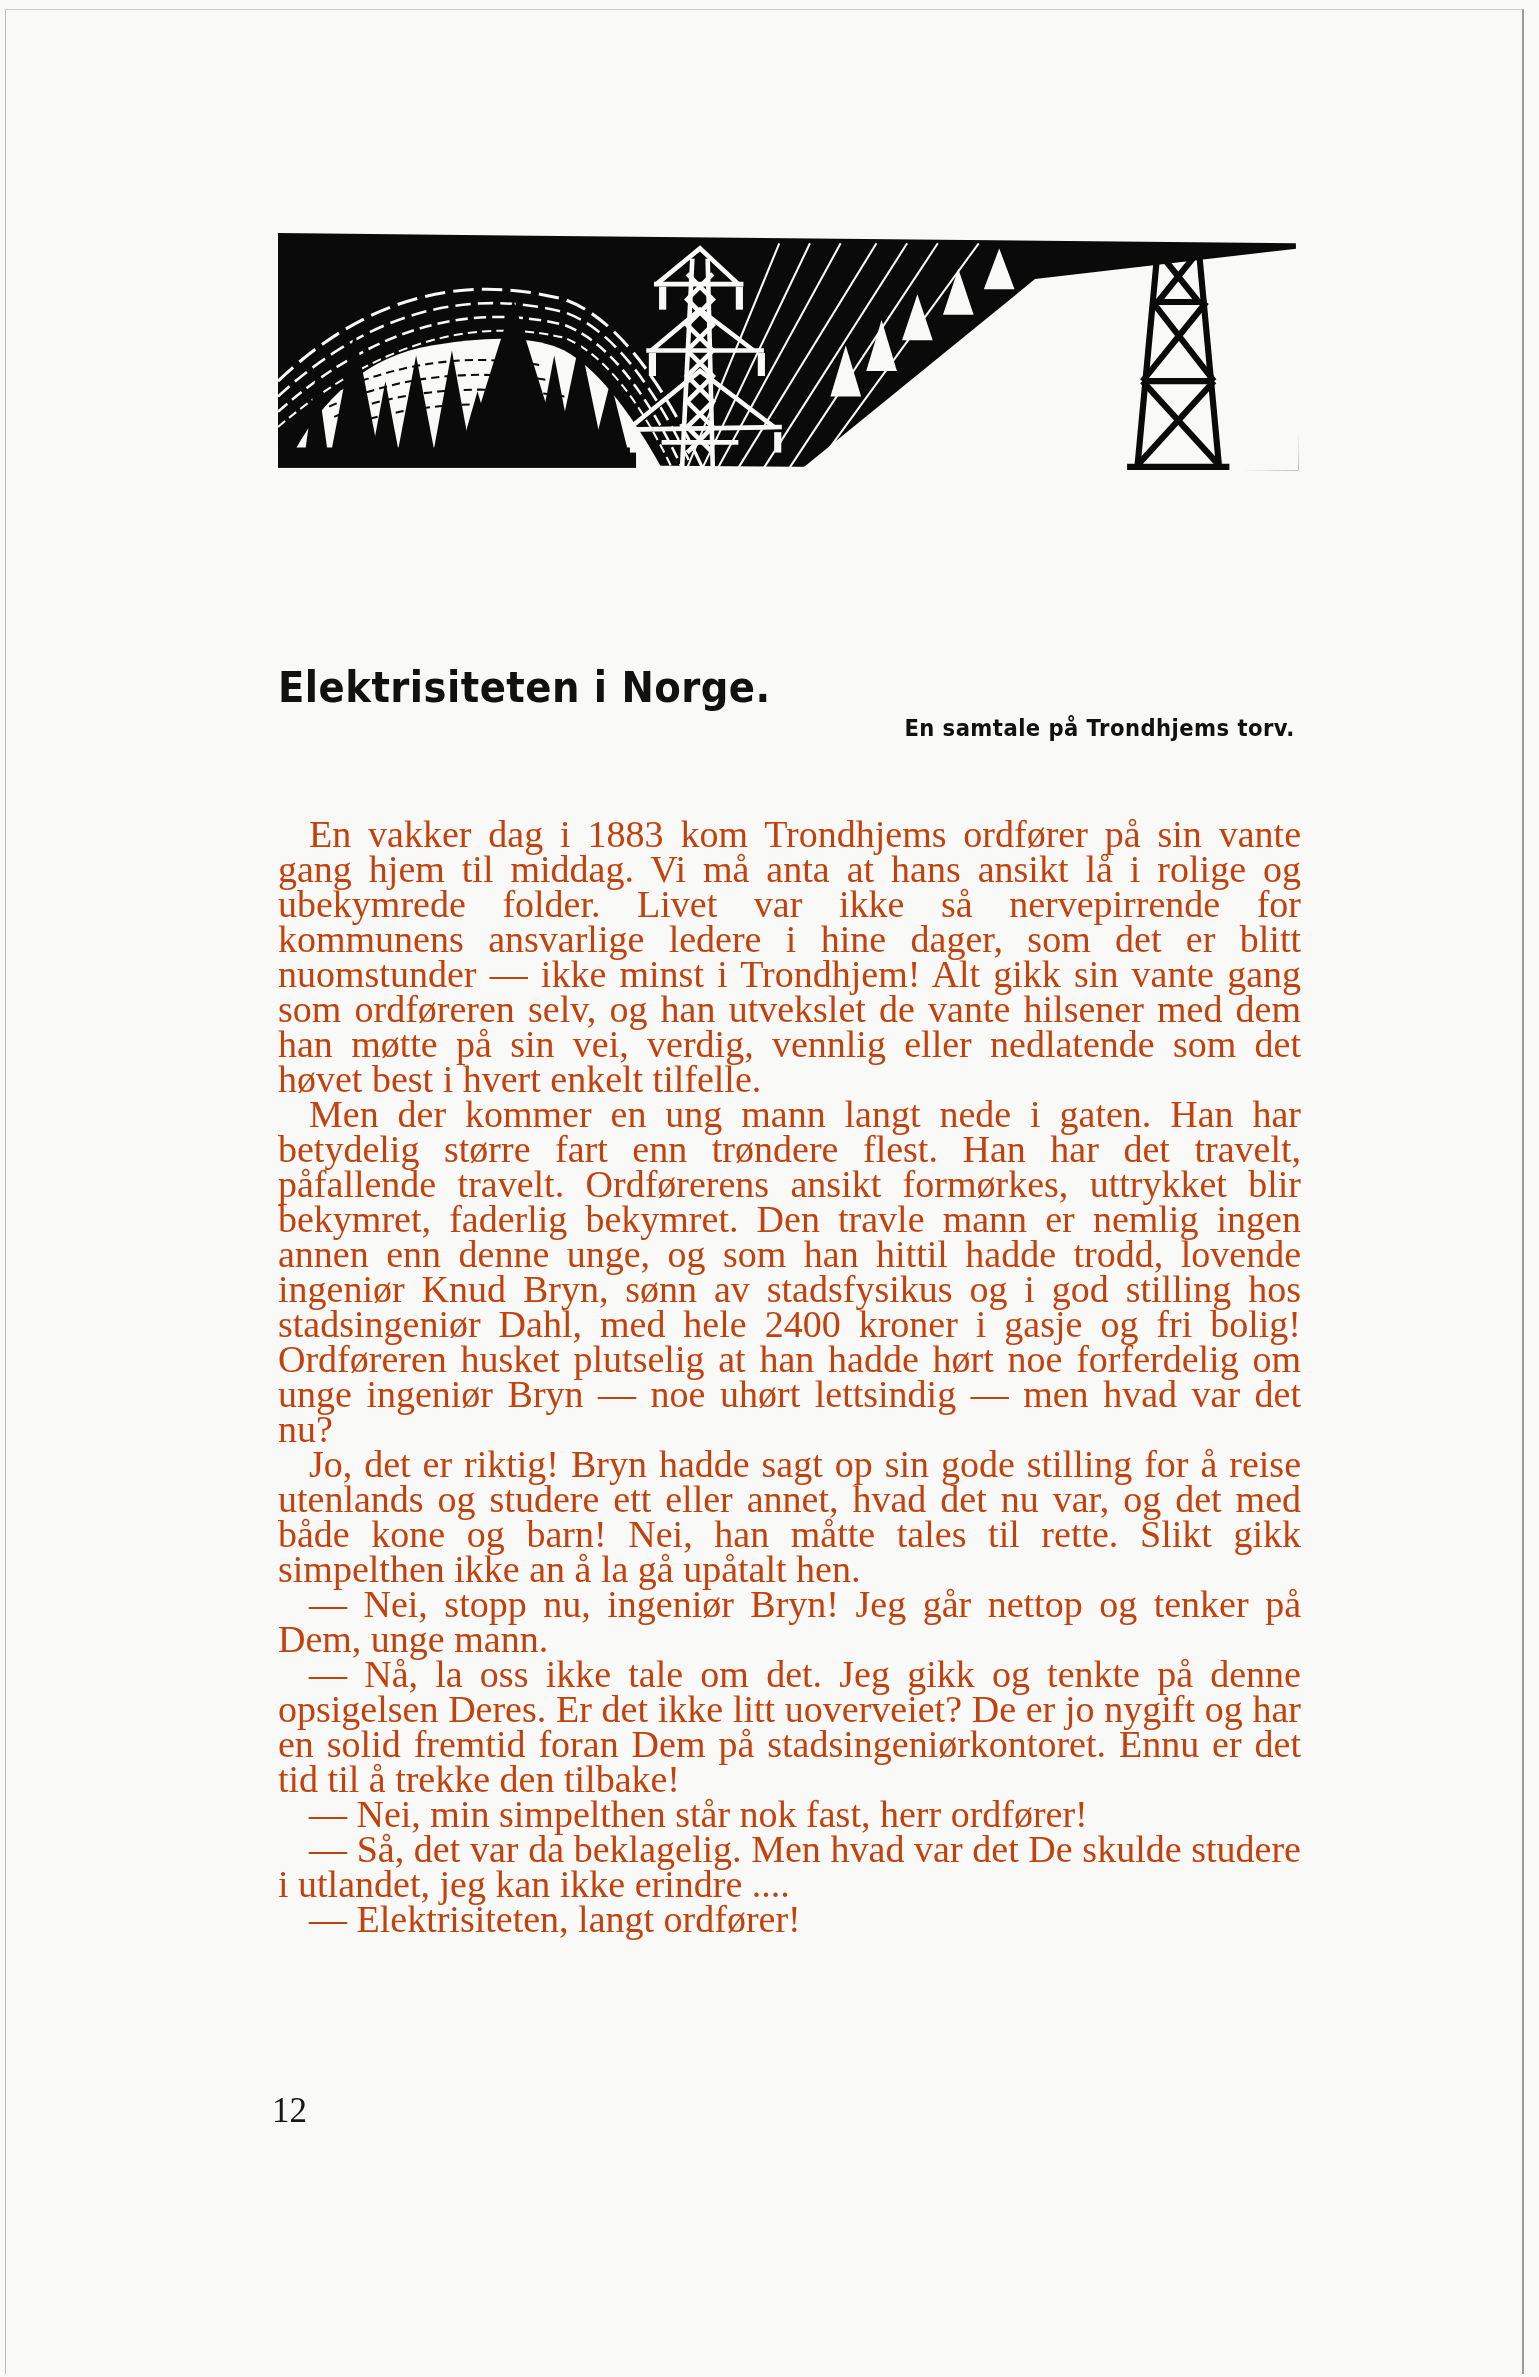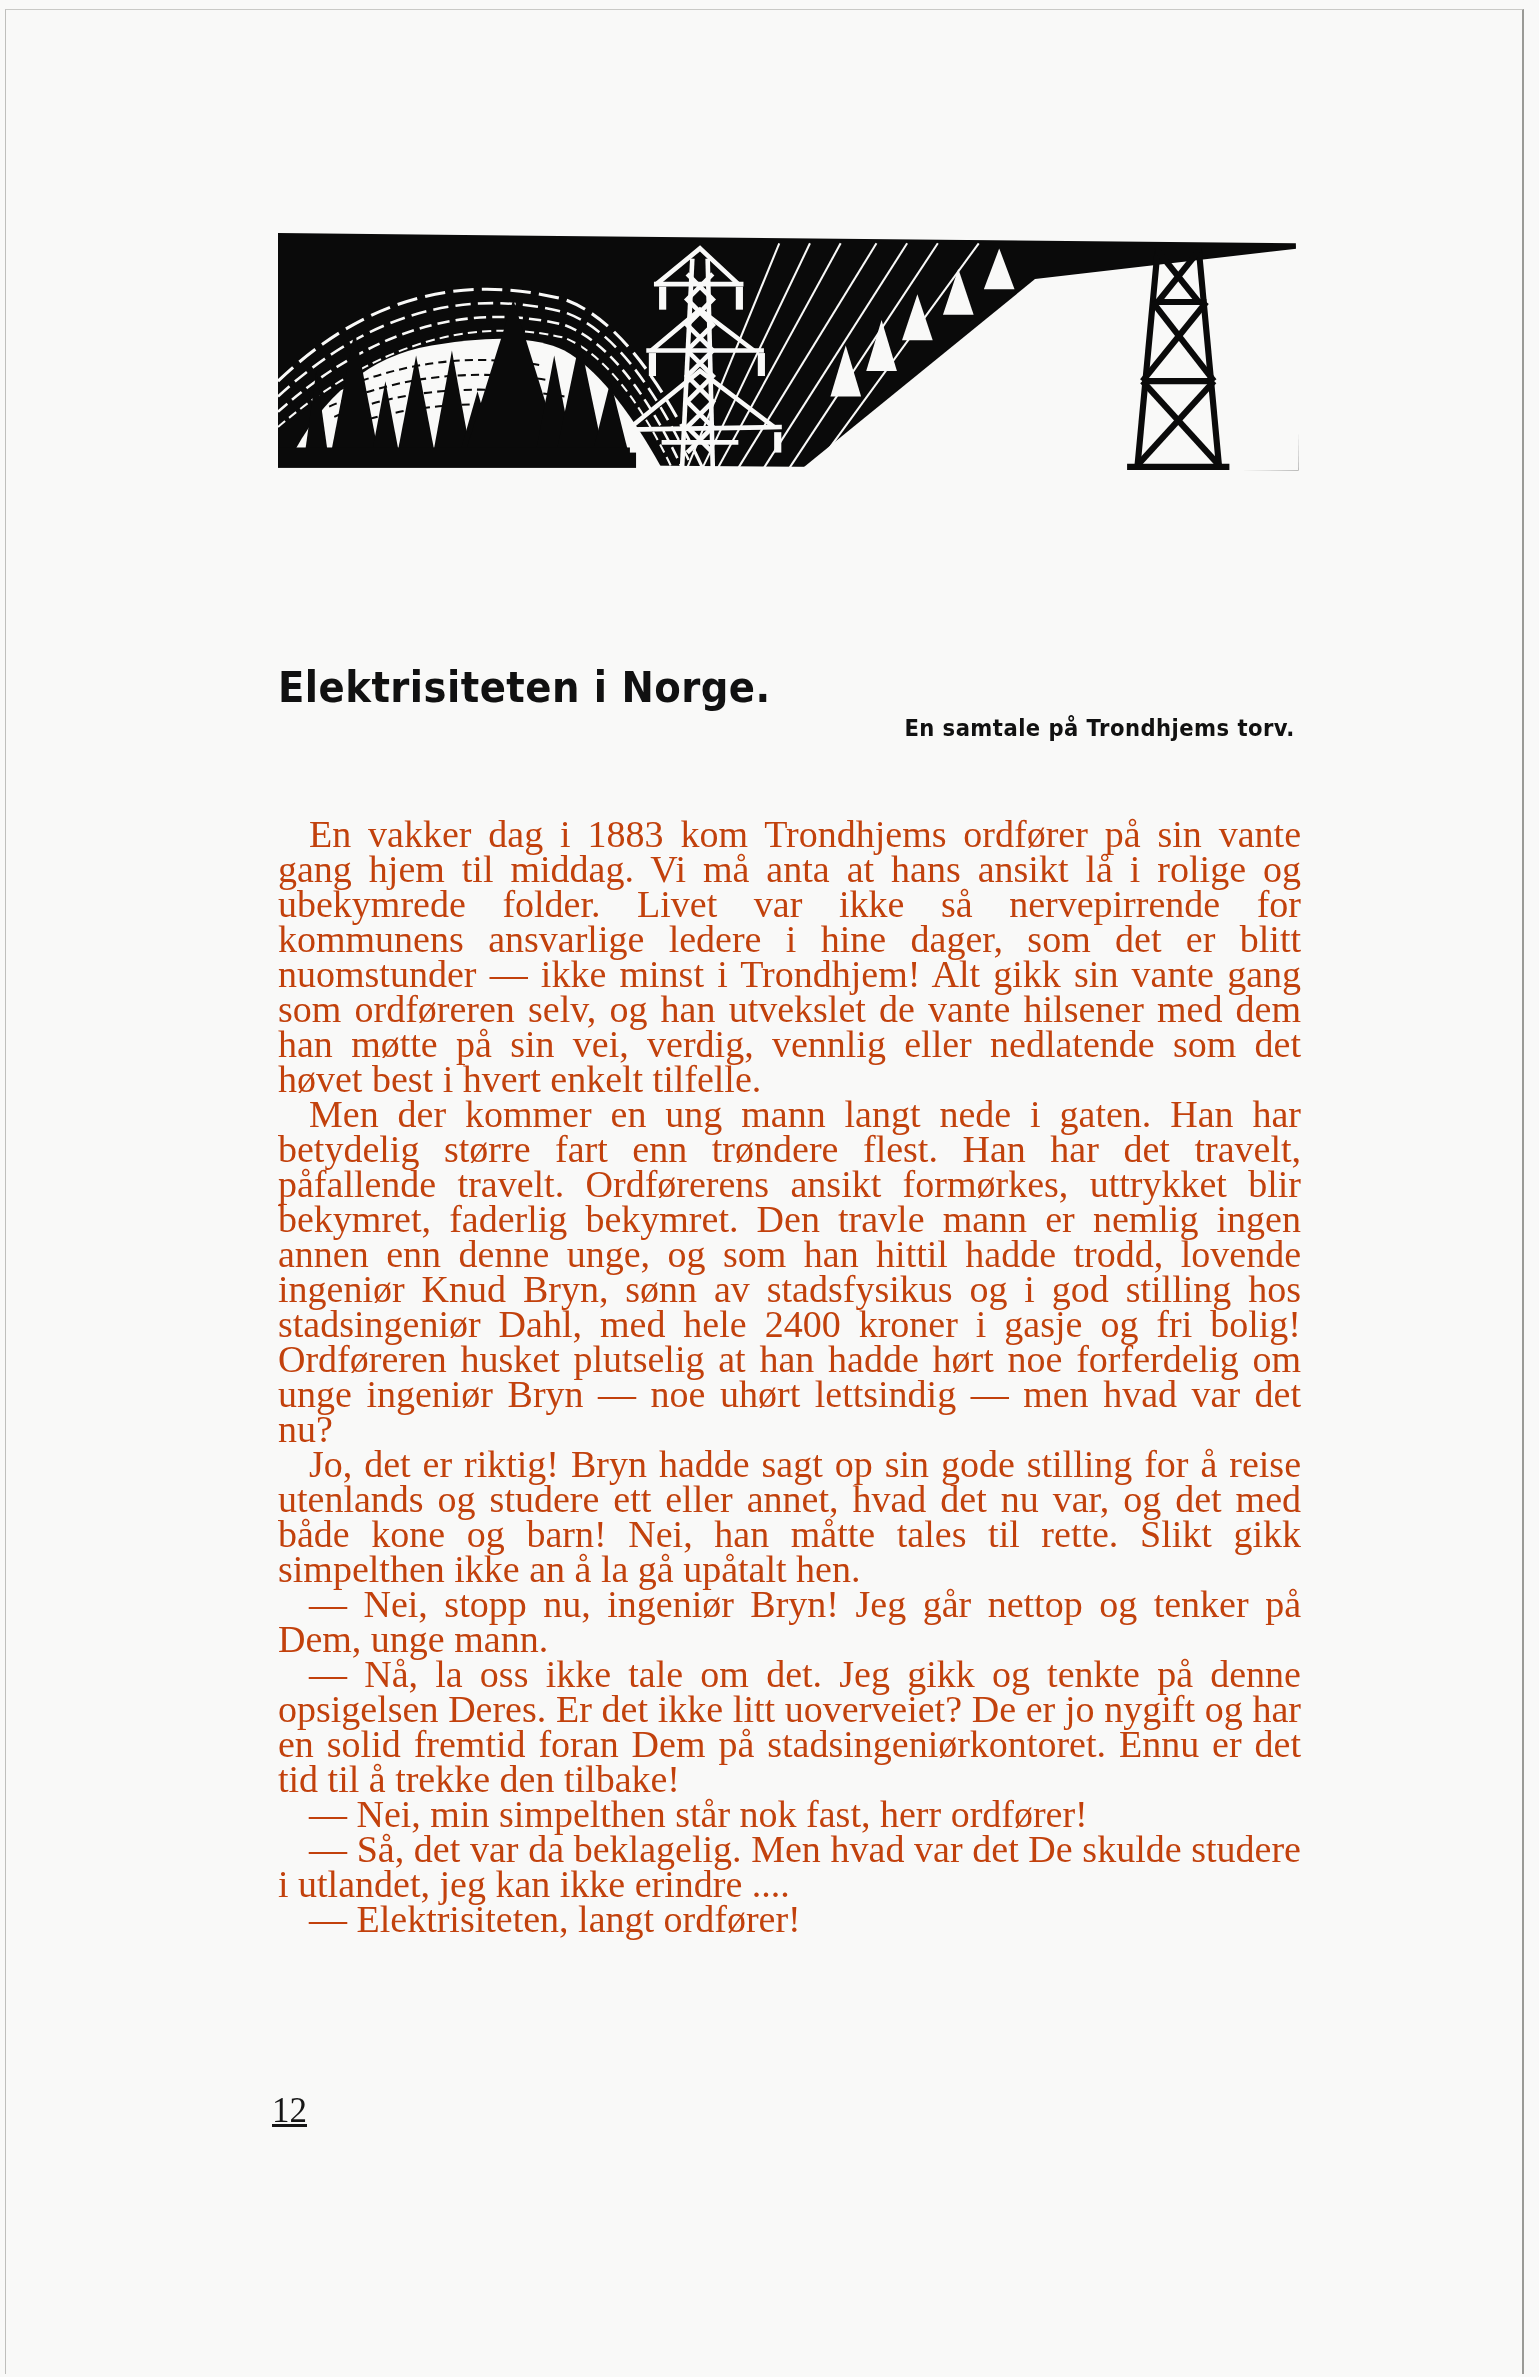--- a/index.html
+++ b/index.html
@@ -39,21 +39,21 @@
       font-family: "Liberation Serif", serif;
       font-size: 38px; line-height: 35px; color: #c2410c; margin-top: 44px;
     }
     .body-text p {
       margin: 0; text-align: justify; text-align-last: left;
       text-indent: 31px;
     }
     .page-number {
       position: absolute; left: 272px; top: 2093px;
       font-family: "Liberation Serif", serif;
-      font-size: 35px; color: #161616; line-height: 1; text-decoration: underline;
+      font-size: 35px; color: #161616; line-height: 1;
     }
   </style>
 </head>
 <body>
 
 <div class="page-frame"></div>
 
 <div class="illustration">
   <svg viewBox="0 0 2000 480" preserveAspectRatio="none">
 

